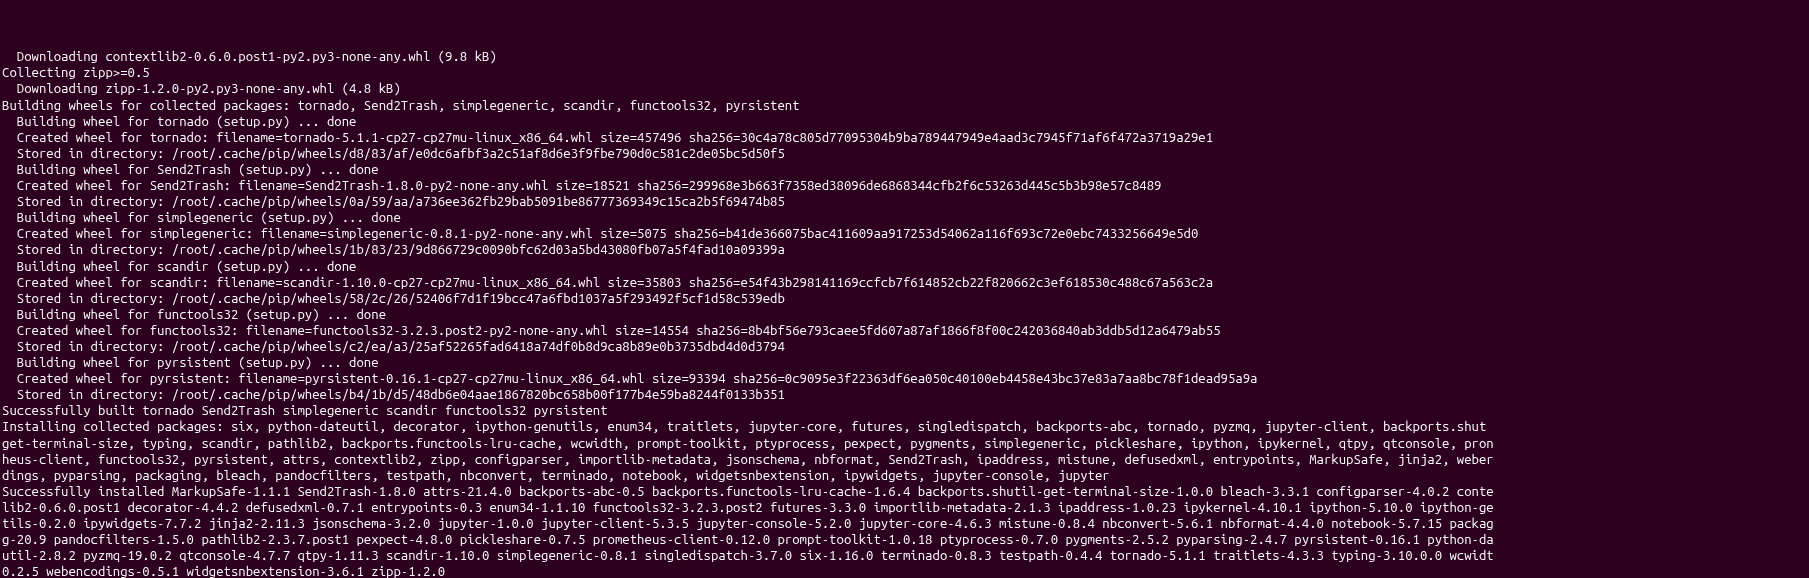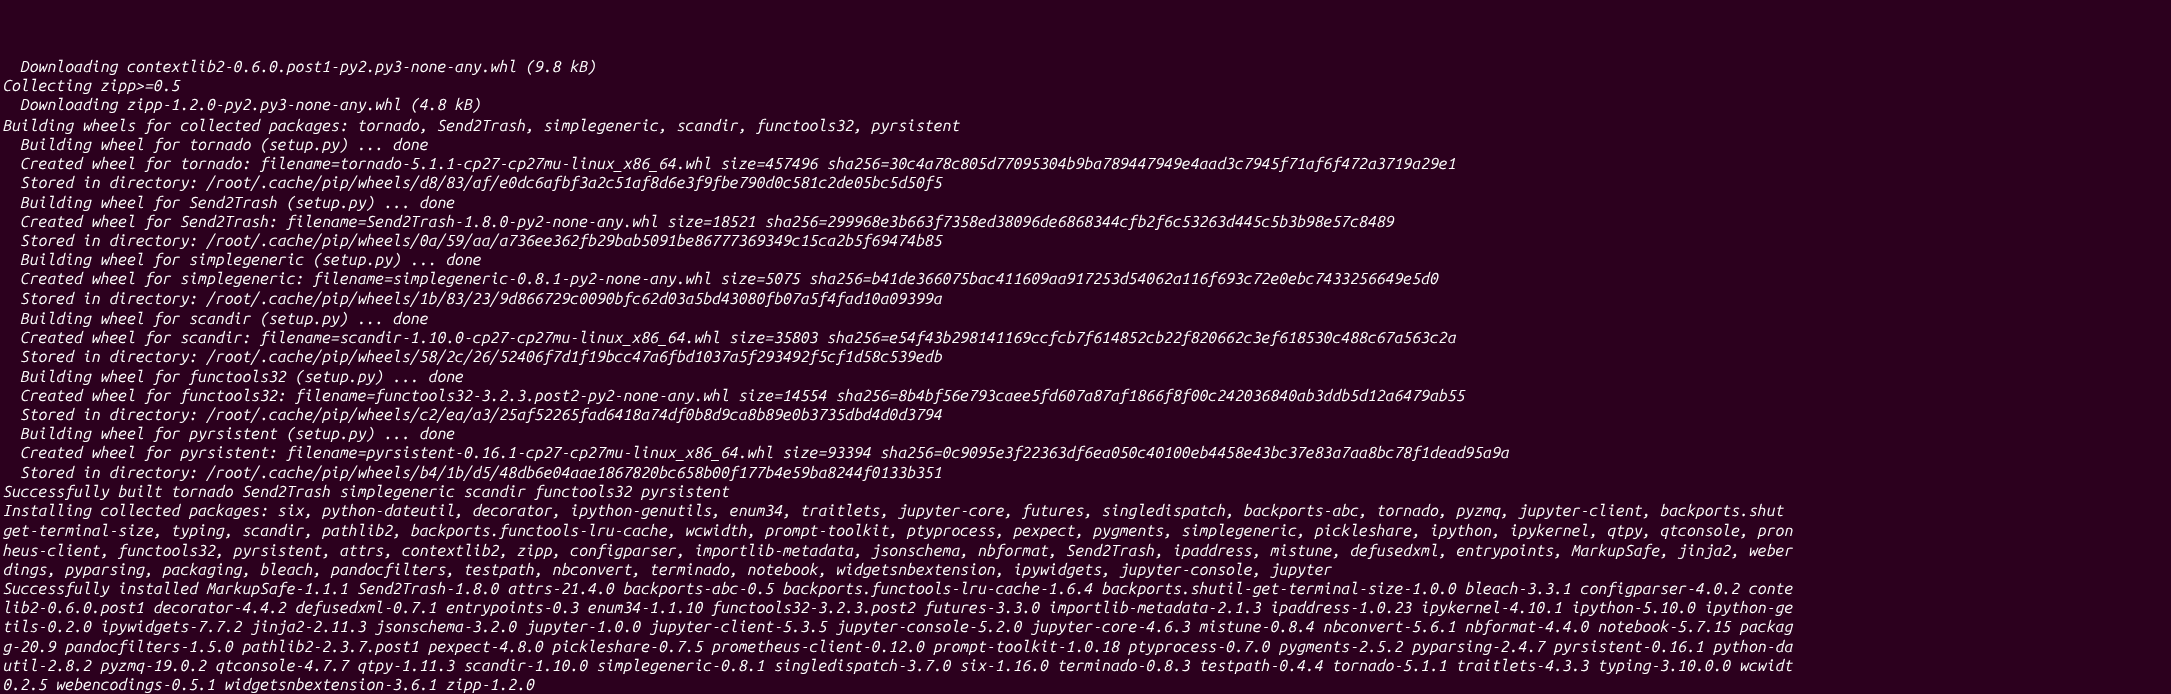--- a/index.html
+++ b/index.html
@@ -1,15 +1,15 @@
 <!DOCTYPE html>
 <html><head>
 <meta charset="utf-8">
 <style>
-  * { margin: 0; padding: 0; box-sizing: border-box; font-style: italic; }
+  * { margin: 0; padding: 0; box-sizing: border-box; }
   body {
     background: #2c001e;
     color: #ffffff;
     font-family: "Ubuntu Mono", "DejaVu Sans Mono", monospace;
     font-size: 13.2px;
     line-height: 1.22;
     white-space: pre;
     overflow: hidden;
     width: 1809px;
     height: 578px;

